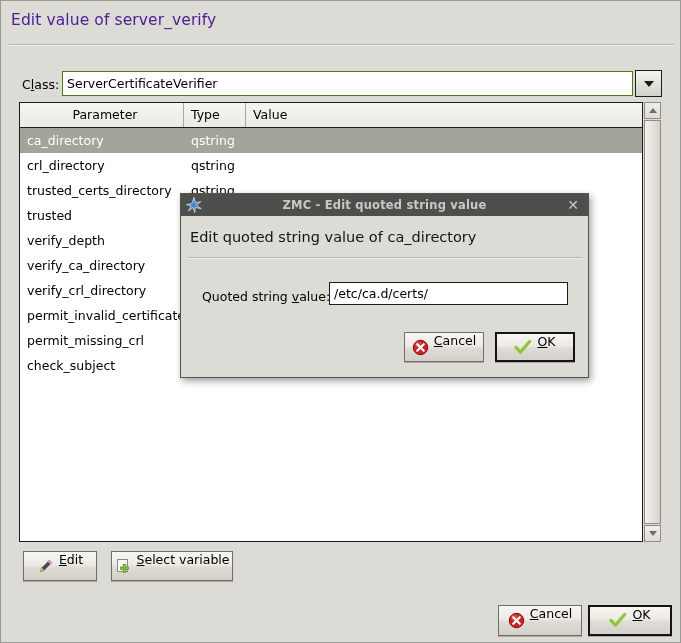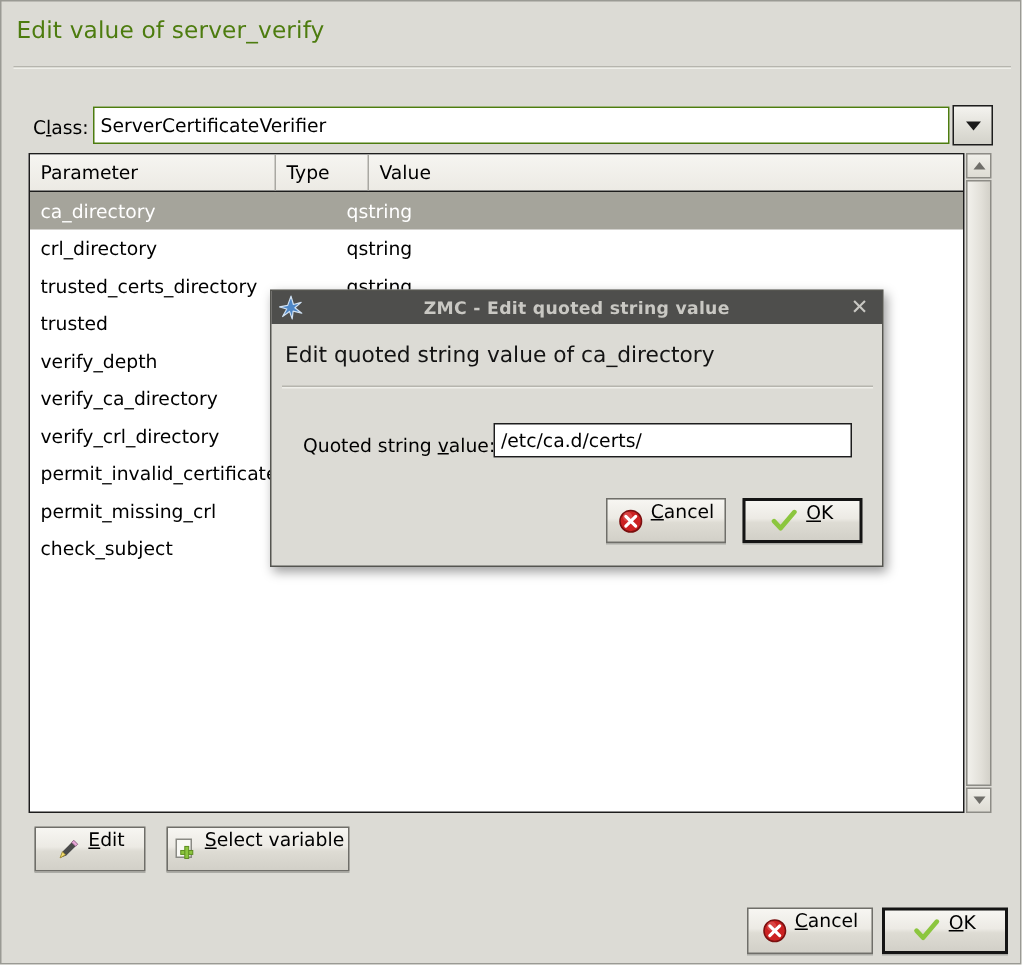--- a/index.html
+++ b/index.html
@@ -22,21 +22,21 @@
     width: 681px; height: 643px;
     background: #dcdbd5;
     border: 1px solid #9a9a94;
     box-sizing: border-box;
   }
   
   .page-title {
     position: absolute;
     left: 10px; top: 10px;
     font-size: 15.5px;
-    color: #4d7c0f;
+    color: #4c1d95;
     letter-spacing: 0.1px;
   }
   .title-sep {
     position: absolute;
     left: 8px; top: 43px;
     width: 665px; height: 0;
     border-top: 1px solid #b6b5ae;
     border-bottom: 1px solid #efefea;
   }
   
@@ -98,28 +98,27 @@
   .th {
     font-size: 12.5px;
     line-height: 24px;
     padding-left: 7px;
     box-sizing: border-box;
     border-right: 1px solid #a9a8a2;
     overflow: hidden;
     white-space: nowrap;
     cursor: default;
   }
-  .th.c0 { width: 164px; }
+  .th.c0 { width: 164px; text-align: center; }
   .th.c1 { width: 62px; }
   .th.c2 { flex: 1; border-right: none; }
   .trow {
     display: flex;
     height: 25px;
     box-sizing: border-box;
-    gap: 40px;
   }
   .trow.sel { background: #a5a49b; color: #ffffff; }
   .td {
     font-size: 12.5px;
     line-height: 25px;
     padding-left: 7px;
     box-sizing: border-box;
     overflow: hidden;
     white-space: nowrap;
     cursor: default;

